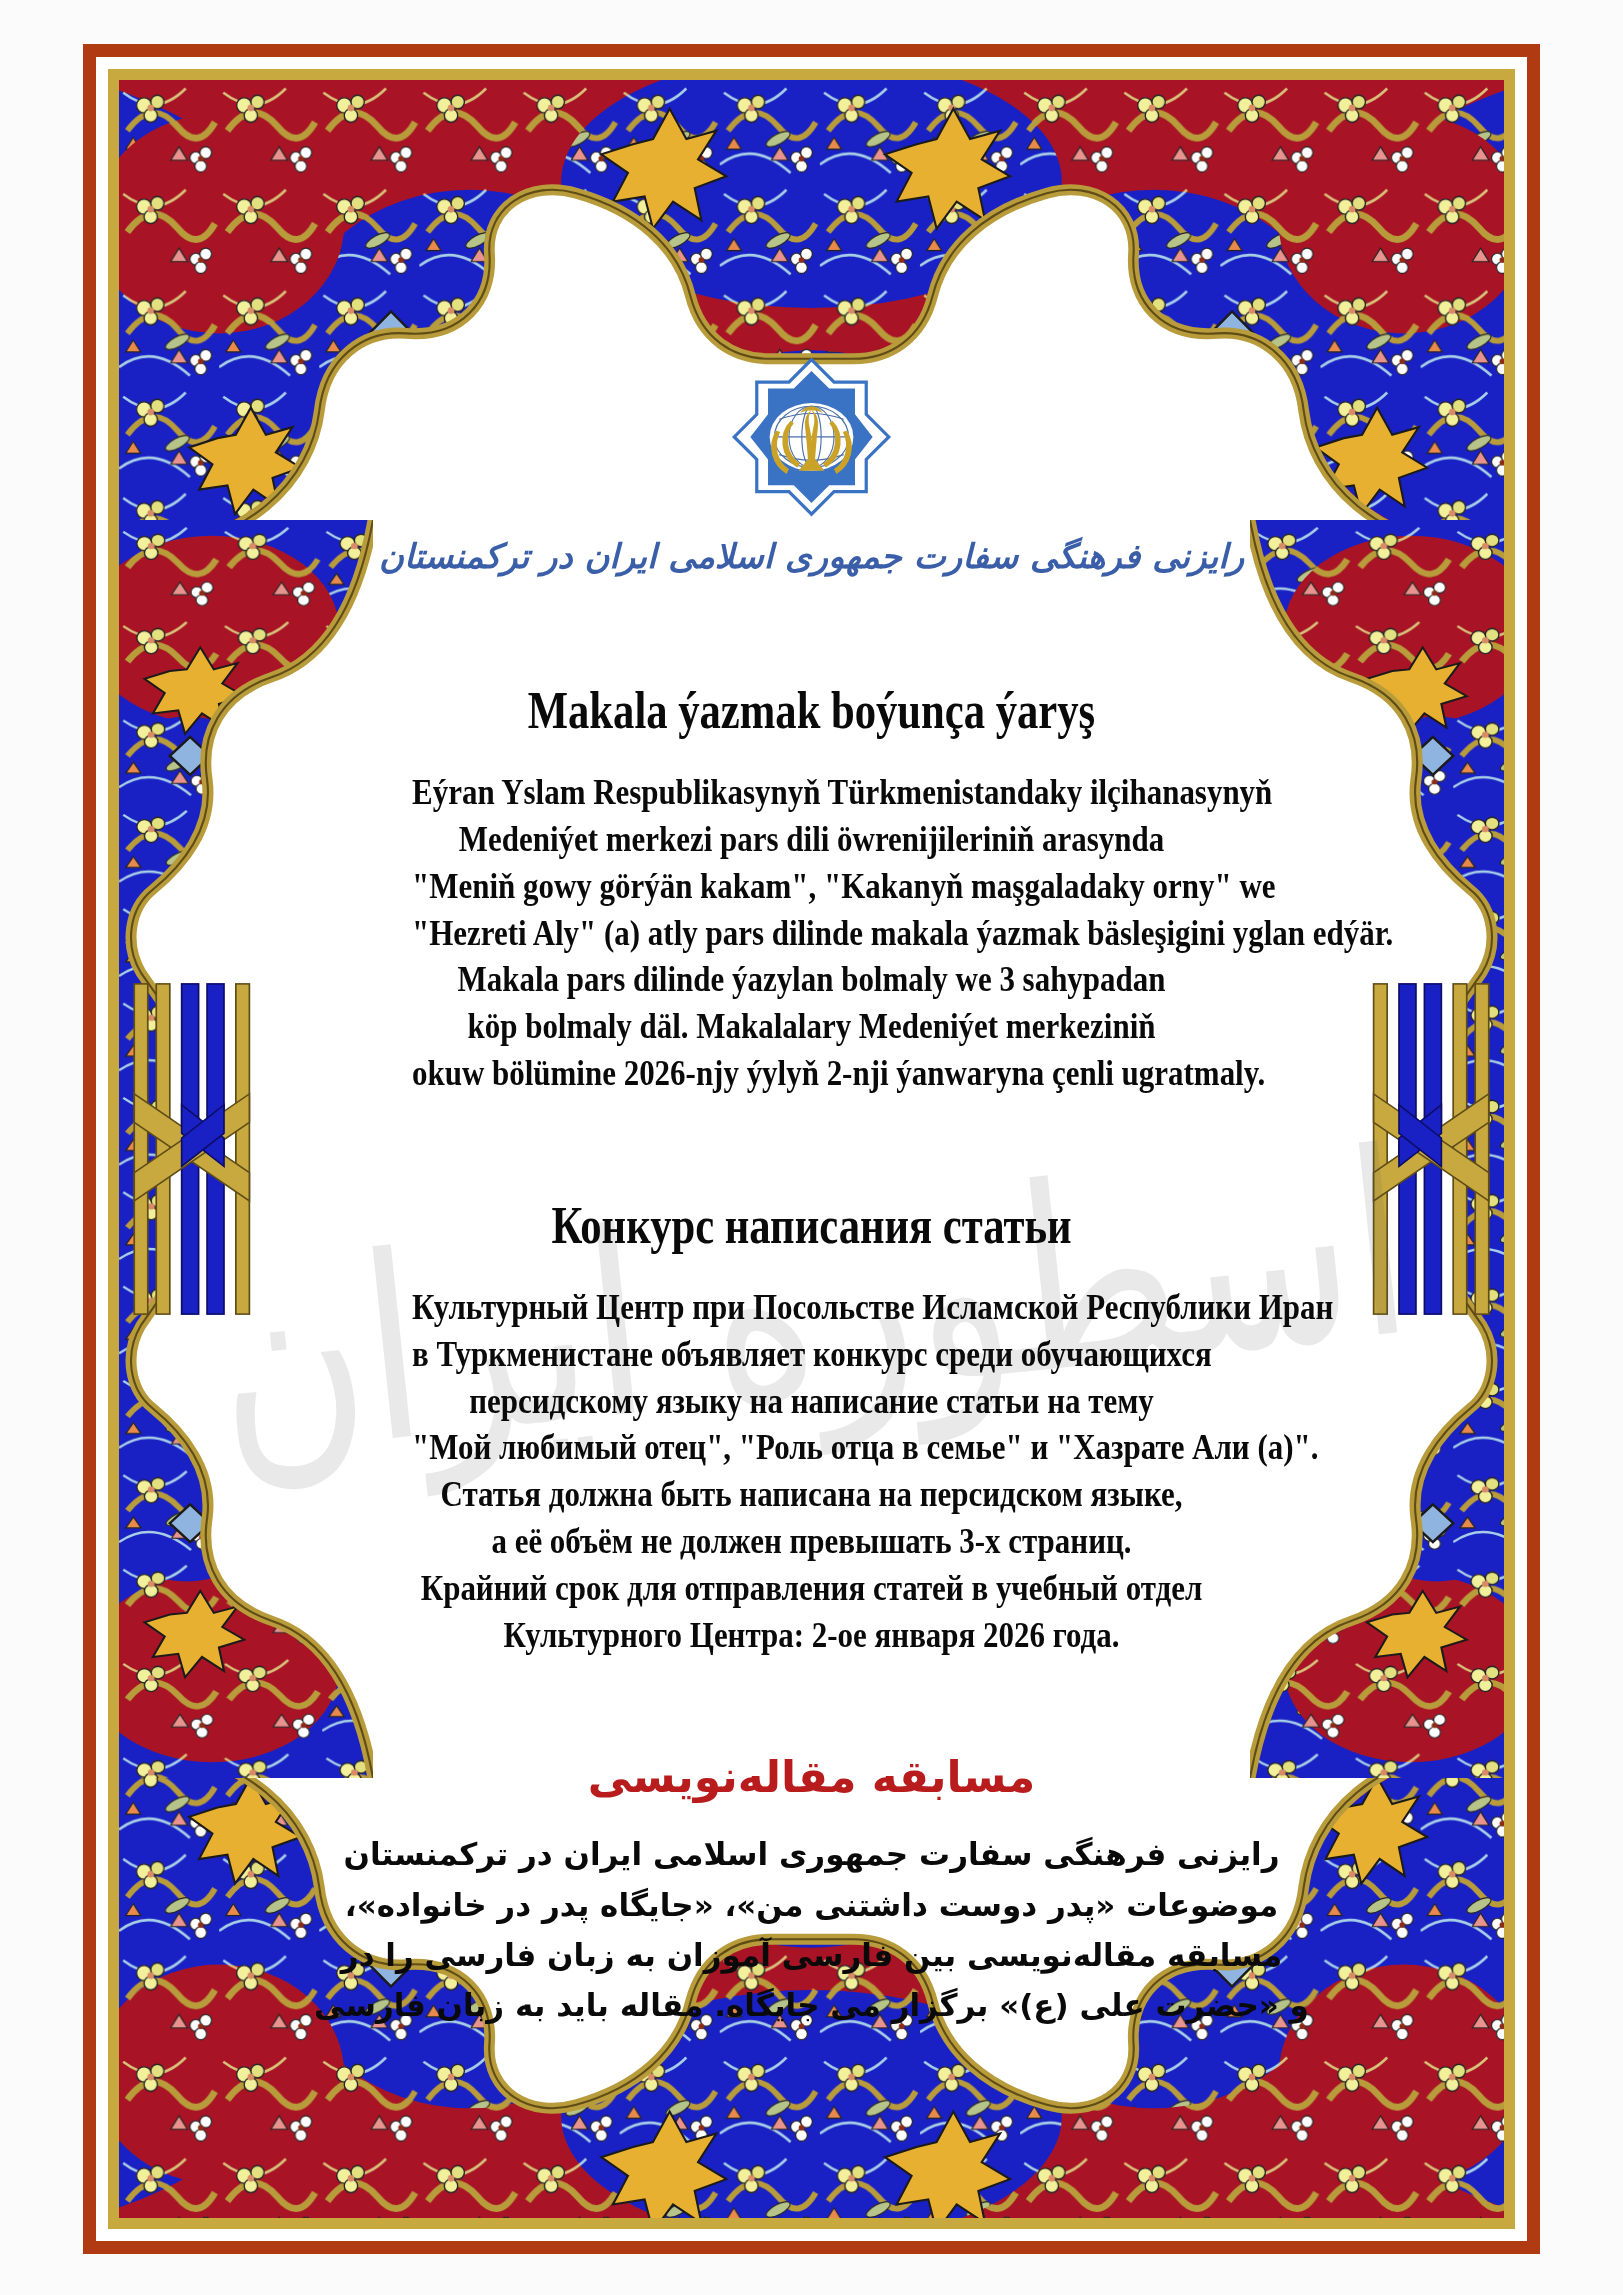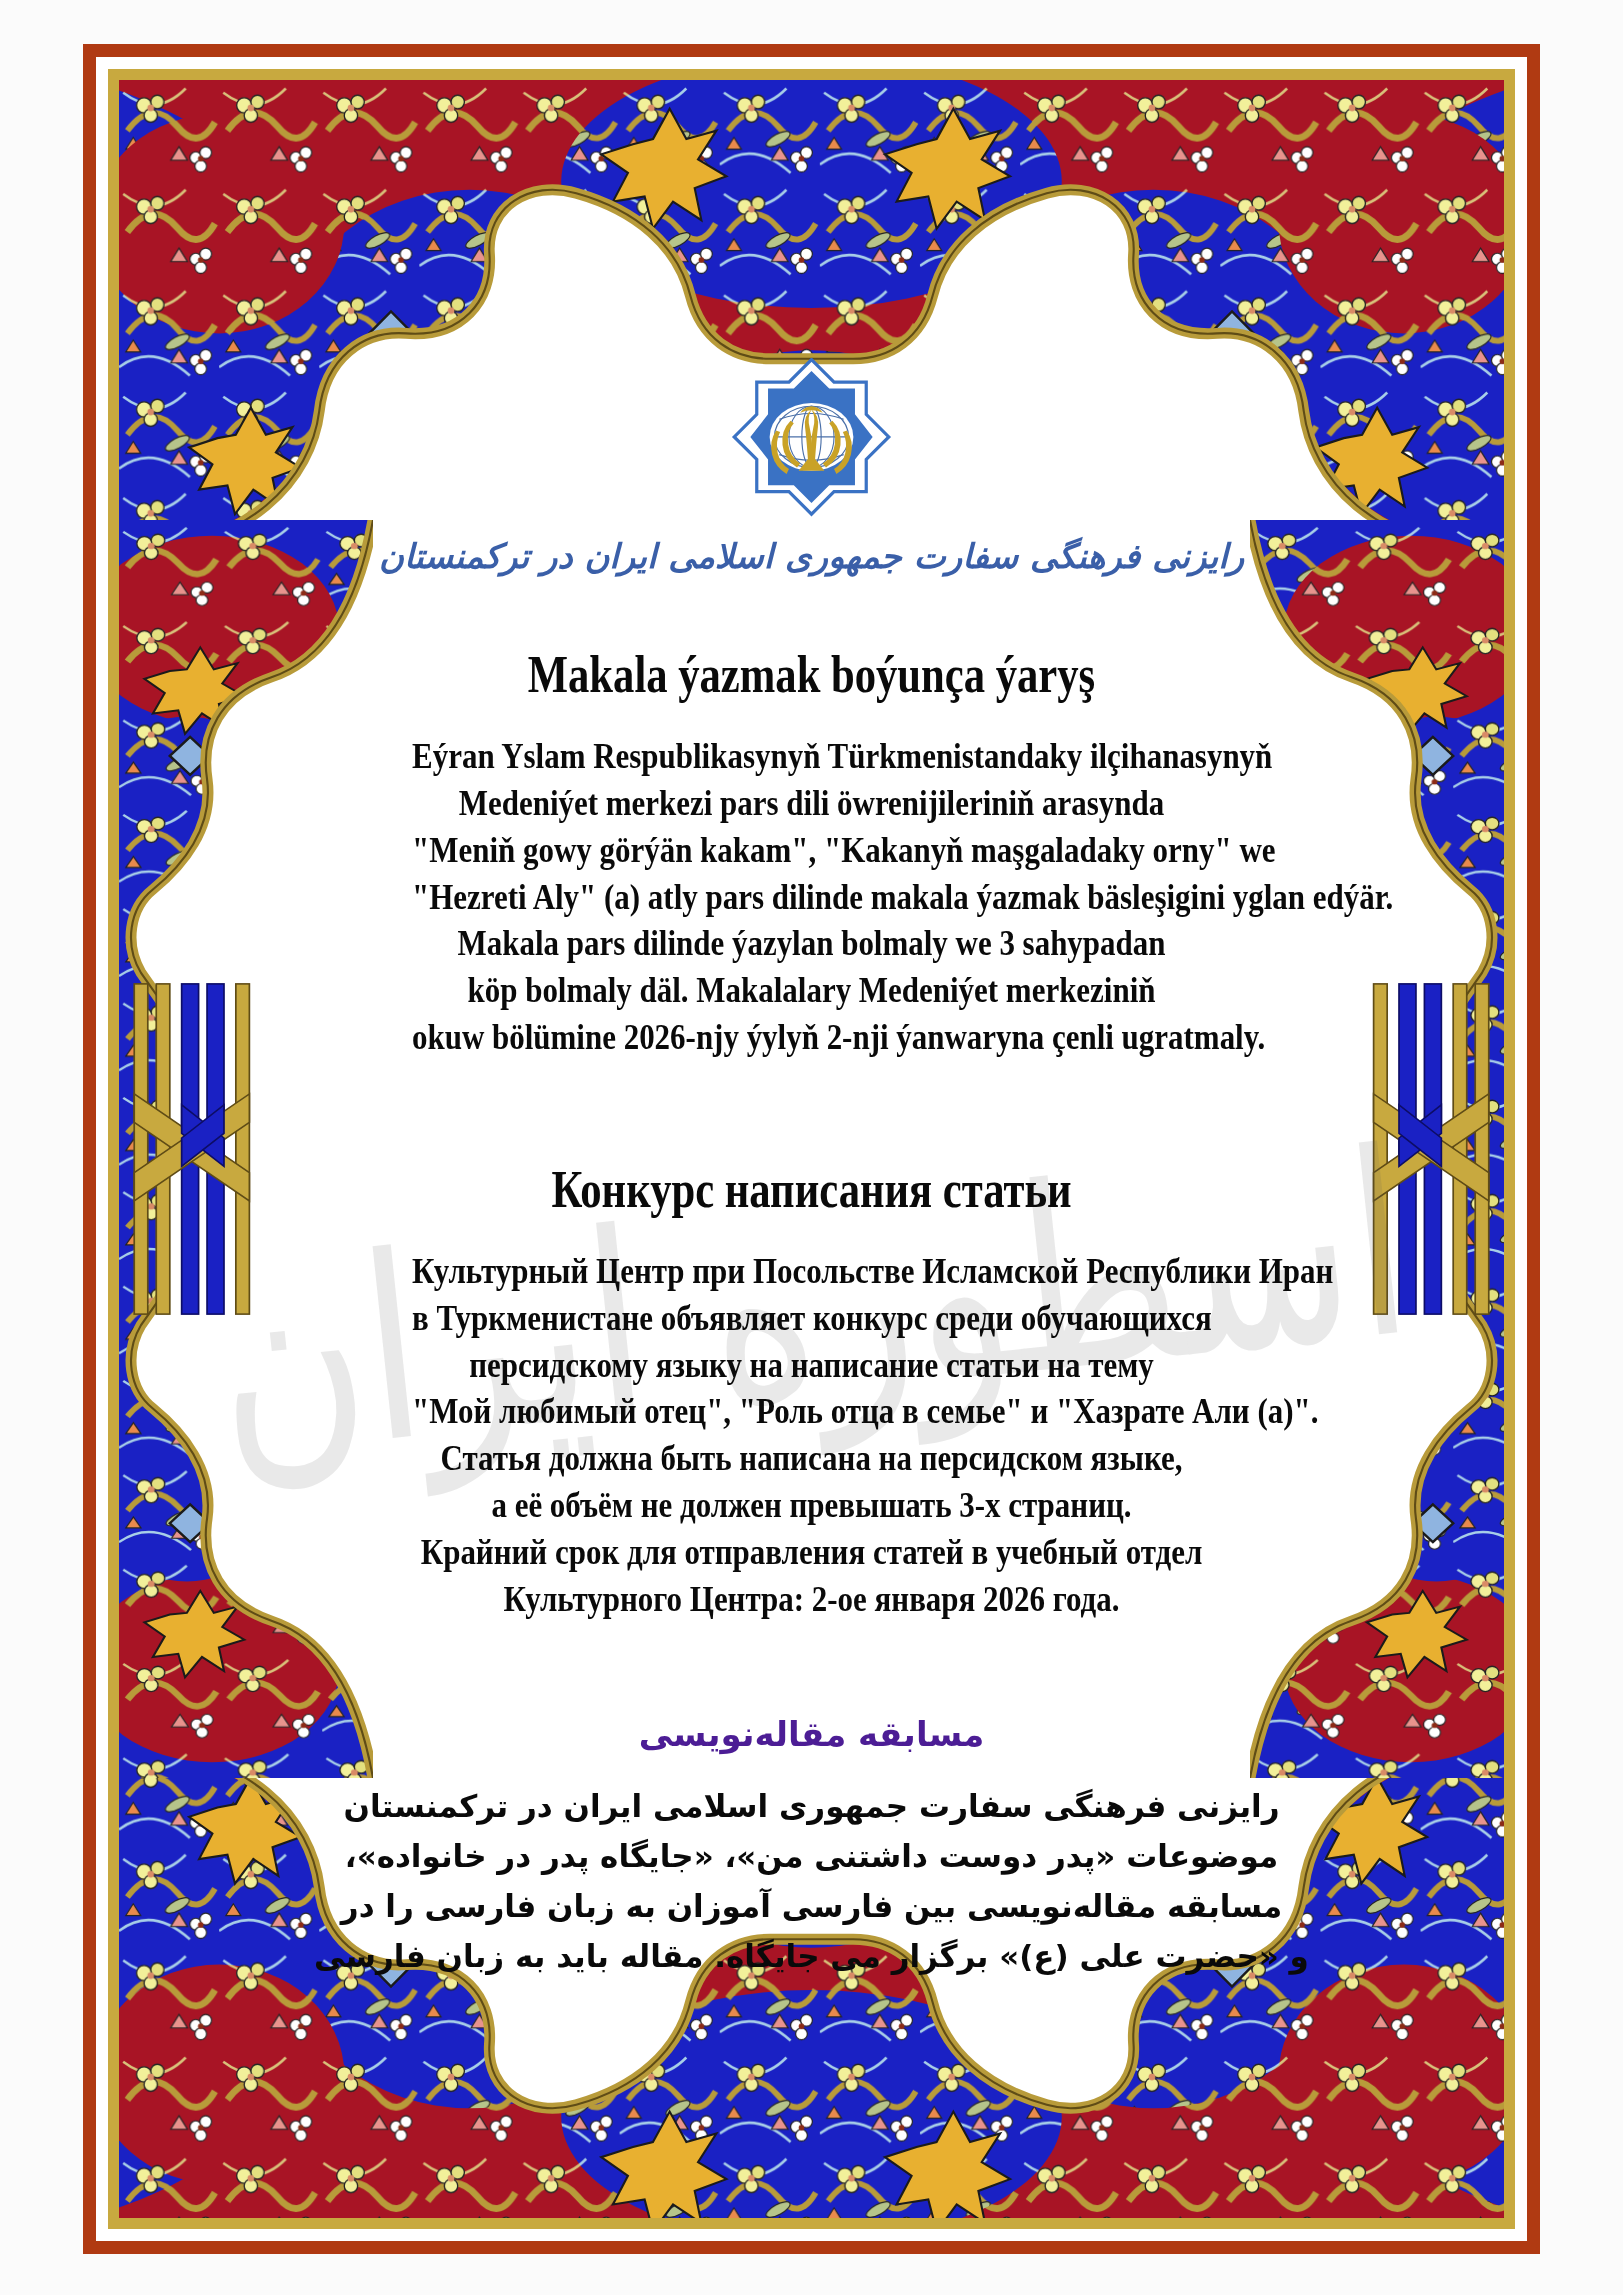--- a/index.html
+++ b/index.html
@@ -109,21 +109,21 @@
     font-size: 34px;
     font-style: italic;
     font-weight: 600;
     color: #3a5fa8;
     letter-spacing: -0.8px;
     line-height: 1.5;
   }
 
   
   .section { width: 100%; }
-  .sec-tm { margin-top: 64px; }
+  .sec-tm { margin-top: 100px; }
   .sec-ru { margin-top: 100px; }
   .sec-fa { margin-top: 91px; }
 
   .title-latin {
     font-family: "Liberation Serif", "DejaVu Serif", serif;
     font-size: 52px;
     font-weight: 700;
     color: #0a0a0a;
     line-height: 1.1;
     transform: scaleX(0.82);
@@ -136,23 +136,23 @@
     font-weight: 600;
     color: #0a0a0a;
     line-height: 1.30;
     transform: scaleX(0.86);
   }
   .body-latin .ln { display: block; white-space: nowrap; }
 
   .title-fa {
     direction: rtl;
     font-family: "DejaVu Sans", sans-serif;
-    font-size: 34px;
+    font-size: 44px;
     font-weight: 700;
-    color: #4c1d95;
+    color: #b91c1c;
     line-height: 1.25;
   }
 
   .body-fa {
     margin-top: 25px;
     direction: rtl;
     font-family: "DejaVu Sans", sans-serif;
     font-size: 31px;
     font-weight: 700;
     color: #0a0a0a;

